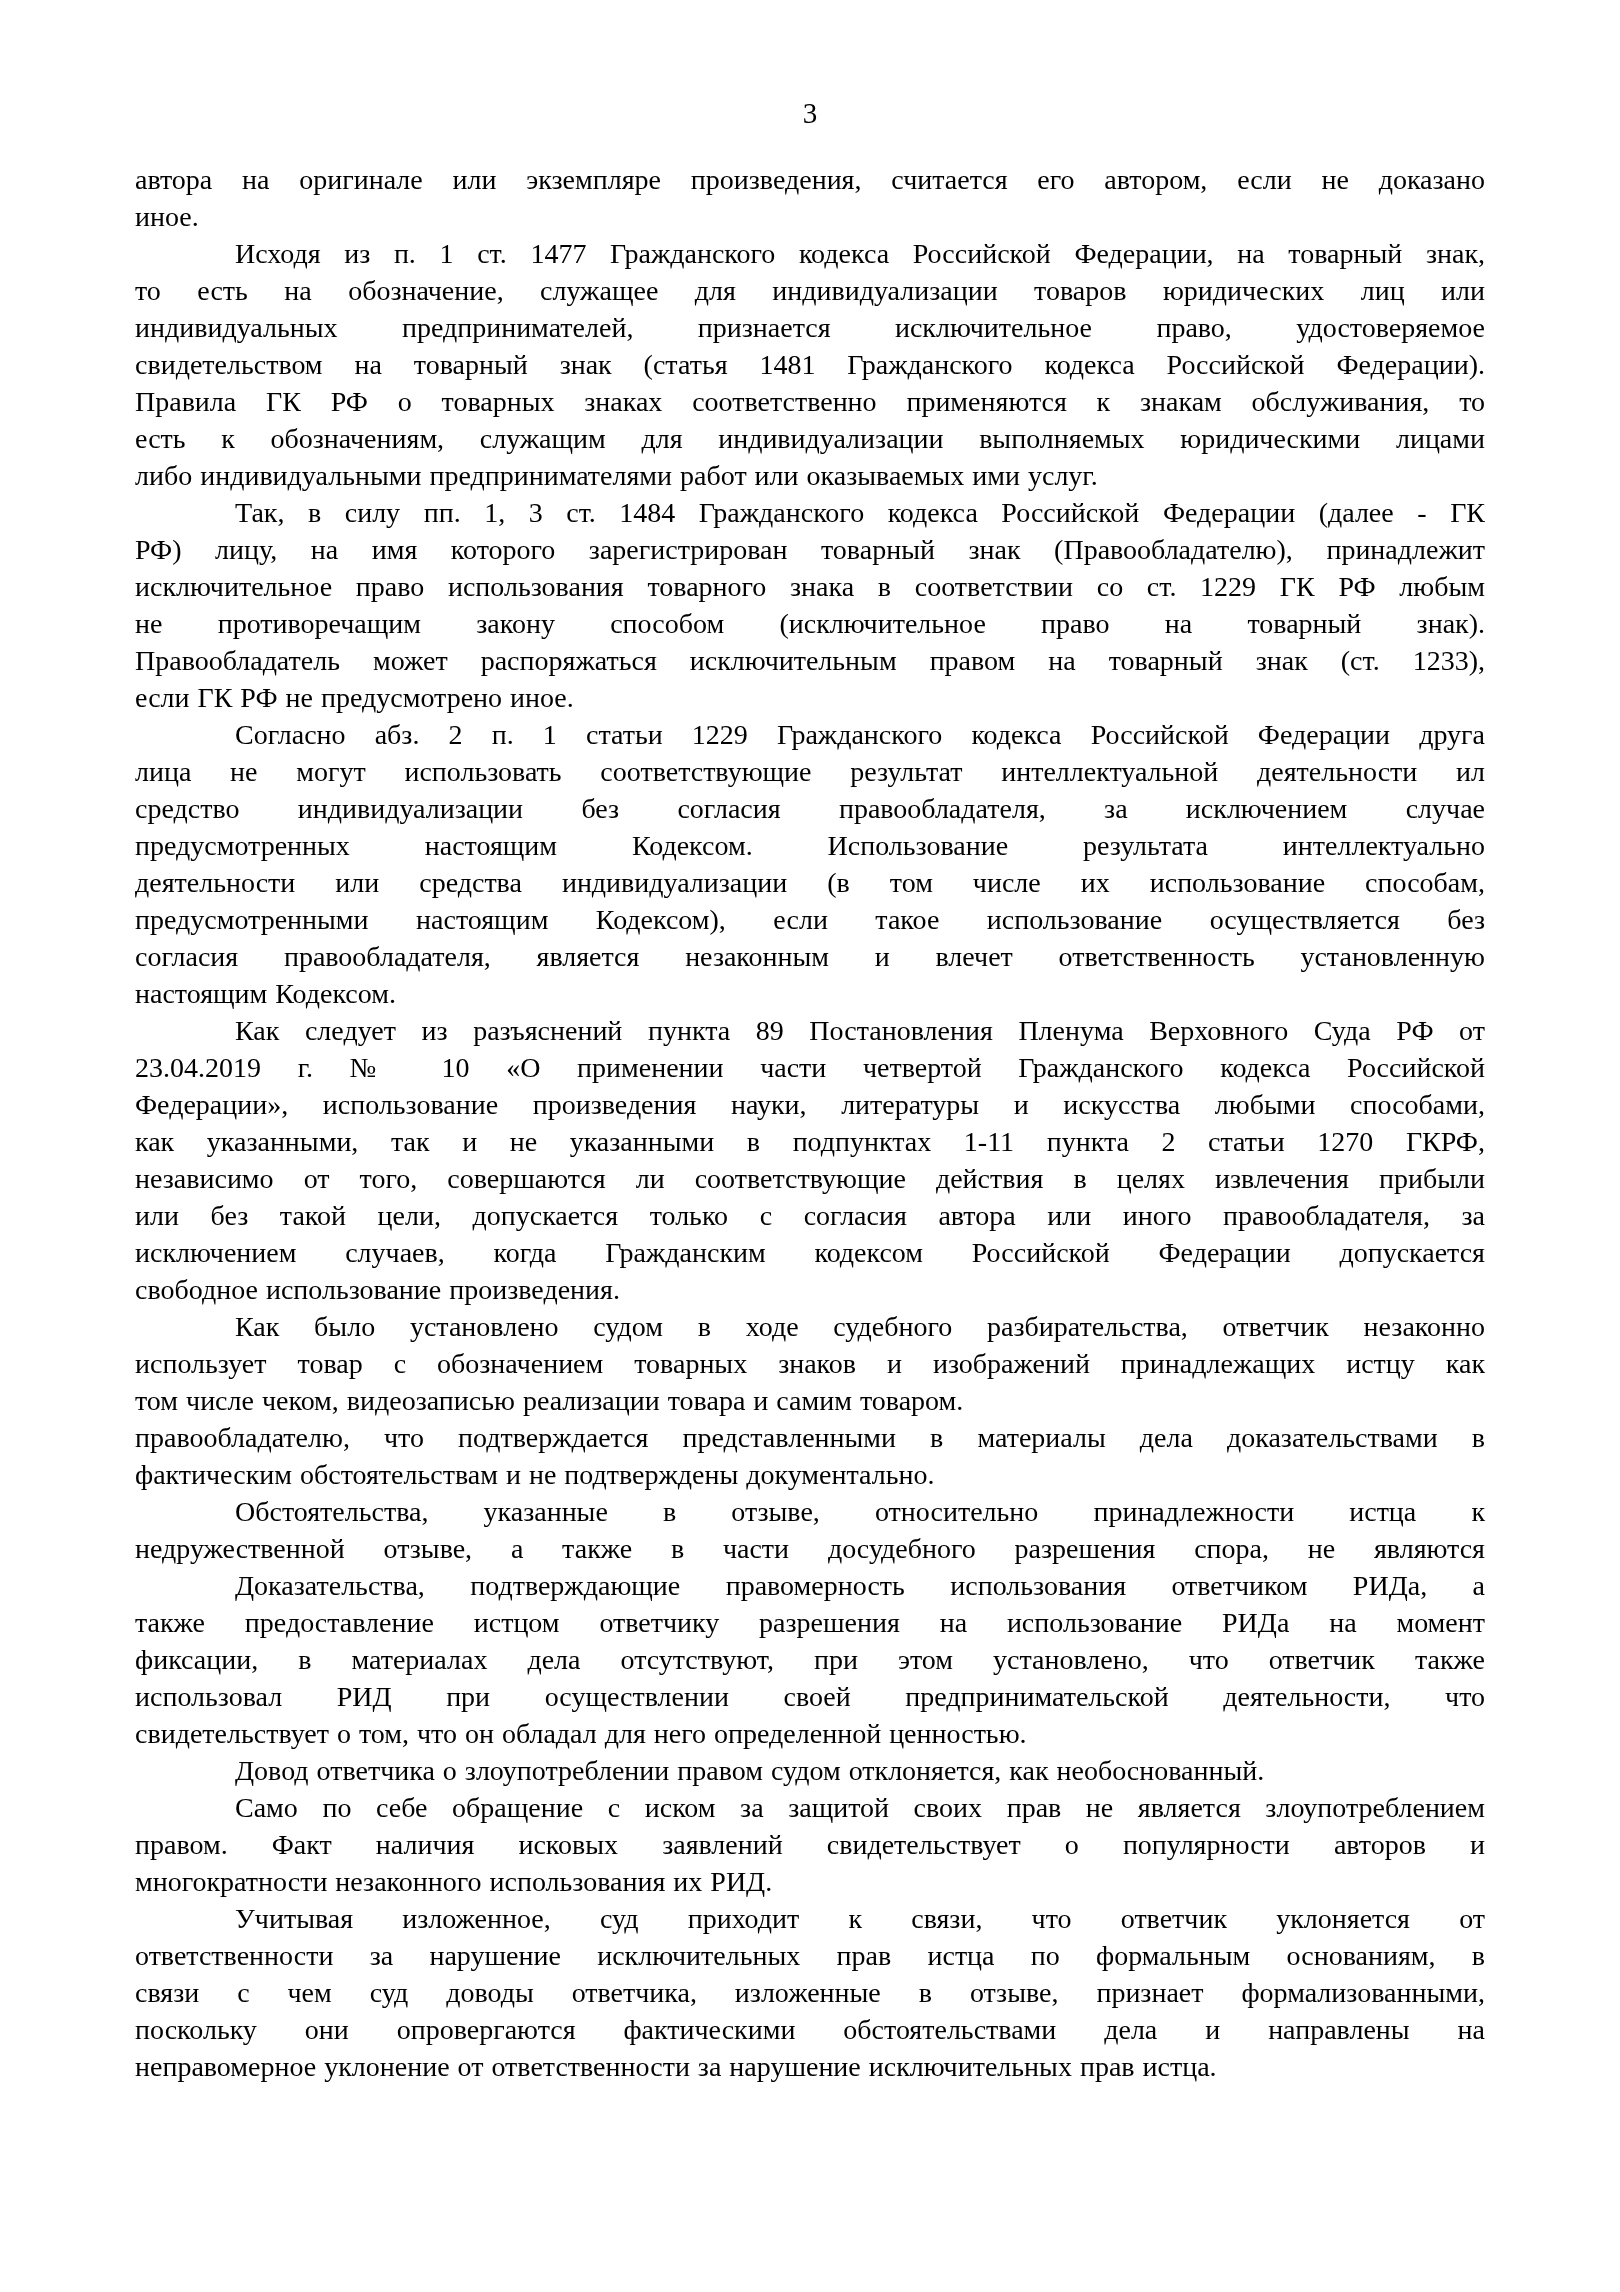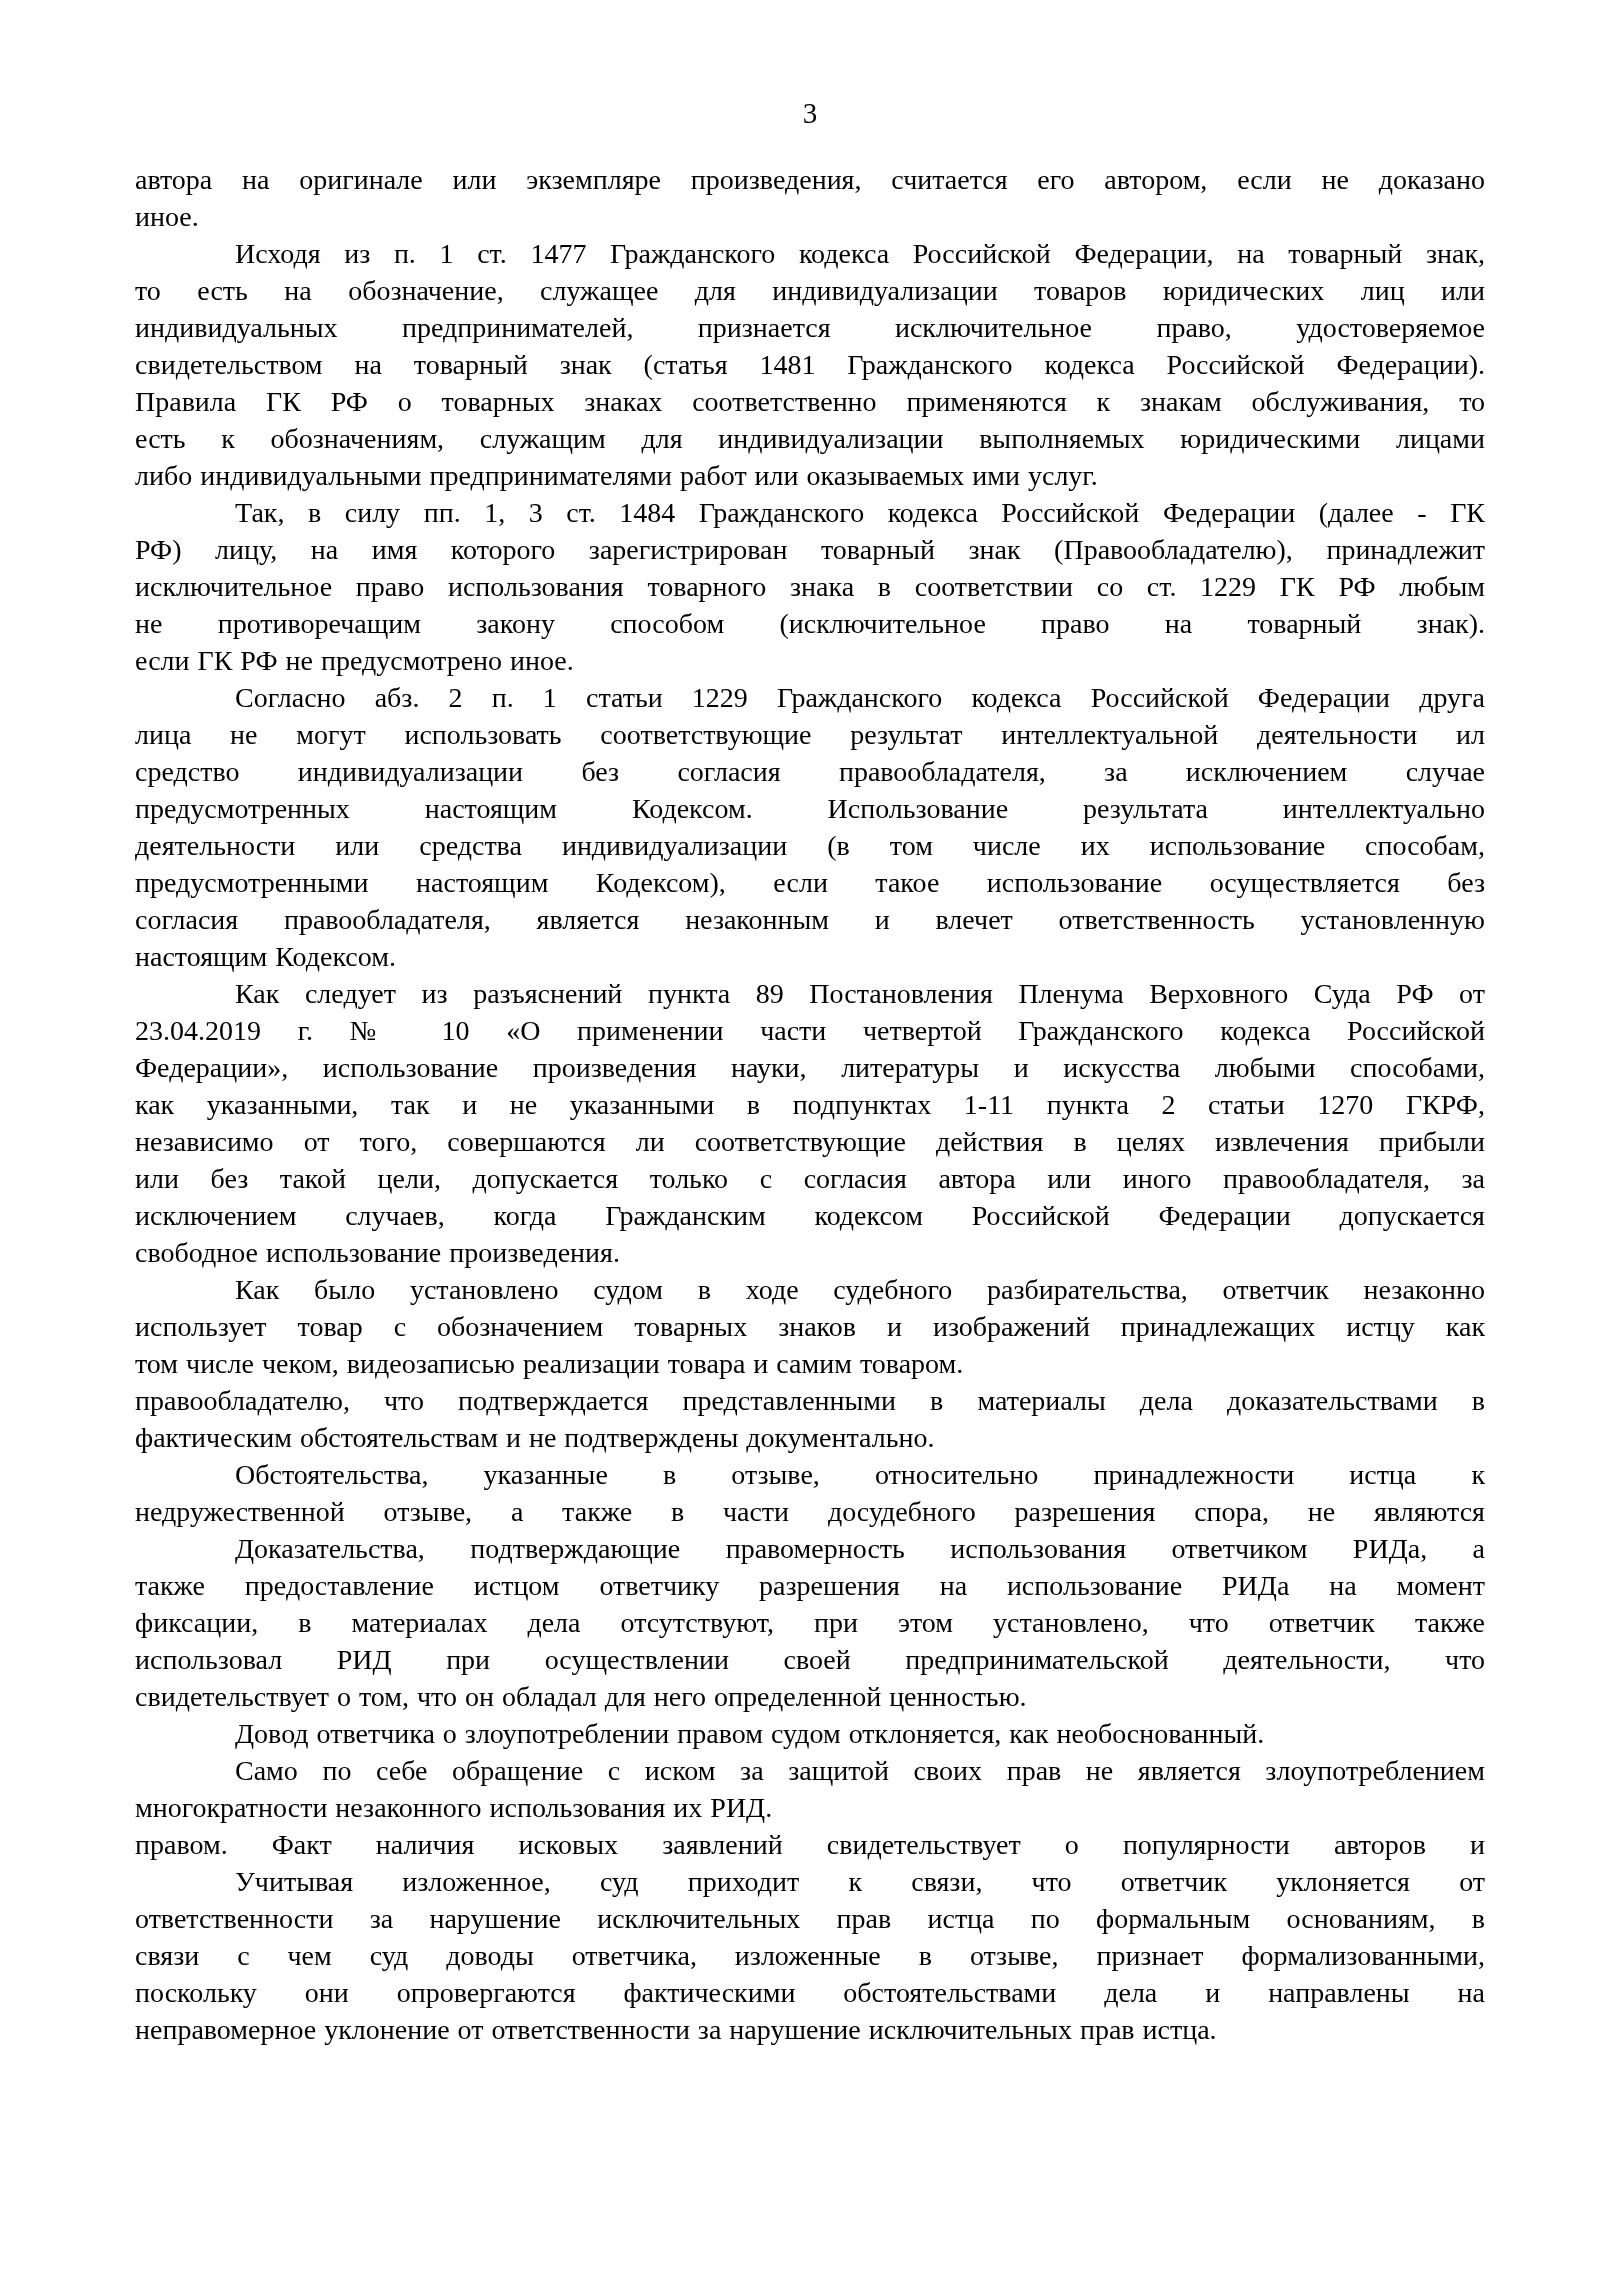--- a/index.html
+++ b/index.html
@@ -55,20 +55,21 @@
         <div class="line">свидетельством на товарный знак (статья 1481 Гражданского кодекса Российской Федерации).</div>
         <div class="line">Правила ГК РФ о товарных знаках соответственно применяются к знакам обслуживания, то</div>
         <div class="line">есть к обозначениям, служащим для индивидуализации выполняемых юридическими лицами</div>
         <div class="line last">либо индивидуальными предпринимателями работ или оказываемых ими услуг.</div>
       </div>
       <div class="para">
         <div class="line first">Так, в силу пп. 1, 3 ст. 1484 Гражданского кодекса Российской Федерации (далее - ГК</div>
         <div class="line">РФ) лицу, на имя которого зарегистрирован товарный знак (Правообладателю), принадлежит</div>
         <div class="line">исключительное право использования товарного знака в соответствии со ст. 1229 ГК РФ любым</div>
         <div class="line">не противоречащим закону способом (исключительное право на товарный знак).</div>
+        <div class="line">Правообладатель может распоряжаться исключительным правом на товарный знак (ст. 1233),</div>
         <div class="line last">если ГК РФ не предусмотрено иное.</div>
       </div>
       <div class="para">
         <div class="line first">Согласно абз. 2 п. 1 статьи 1229 Гражданского кодекса Российской Федерации друга</div>
         <div class="line">лица не могут использовать соответствующие результат интеллектуальной деятельности ил</div>
         <div class="line">средство индивидуализации без согласия правообладателя, за исключением случае</div>
         <div class="line">предусмотренных настоящим Кодексом. Использование результата интеллектуально</div>
         <div class="line">деятельности или средства индивидуализации (в том числе их использование способам,</div>
         <div class="line">предусмотренными настоящим Кодексом), если такое использование осуществляется без</div>
         <div class="line">согласия правообладателя, является незаконным и влечет ответственность установленную</div>
@@ -102,22 +103,22 @@
         <div class="line">также предоставление истцом ответчику разрешения на использование РИДа на момент</div>
         <div class="line">фиксации, в материалах дела отсутствуют, при этом установлено, что ответчик также</div>
         <div class="line">использовал РИД при осуществлении своей предпринимательской деятельности, что</div>
         <div class="line last">свидетельствует о том, что он обладал для него определенной ценностью.</div>
       </div>
       <div class="para">
         <div class="line first last">Довод ответчика о злоупотреблении правом судом отклоняется, как необоснованный.</div>
       </div>
       <div class="para">
         <div class="line first">Само по себе обращение с иском за защитой своих прав не является злоупотреблением</div>
+        <div class="line">правом. Факт наличия исковых заявлений свидетельствует о популярности авторов и</div>
         <div class="line last">многократности незаконного использования их РИД.</div>
-        <div class="line">правом. Факт наличия исковых заявлений свидетельствует о популярности авторов и</div>
       </div>
       <div class="para">
         <div class="line first">Учитывая изложенное, суд приходит к связи, что ответчик уклоняется от</div>
         <div class="line">ответственности за нарушение исключительных прав истца по формальным основаниям, в</div>
         <div class="line">связи с чем суд доводы ответчика, изложенные в отзыве, признает формализованными,</div>
         <div class="line">поскольку они опровергаются фактическими обстоятельствами дела и направлены на</div>
         <div class="line last">неправомерное уклонение от ответственности за нарушение исключительных прав истца.</div>
       </div>
     </div>
 </div>

